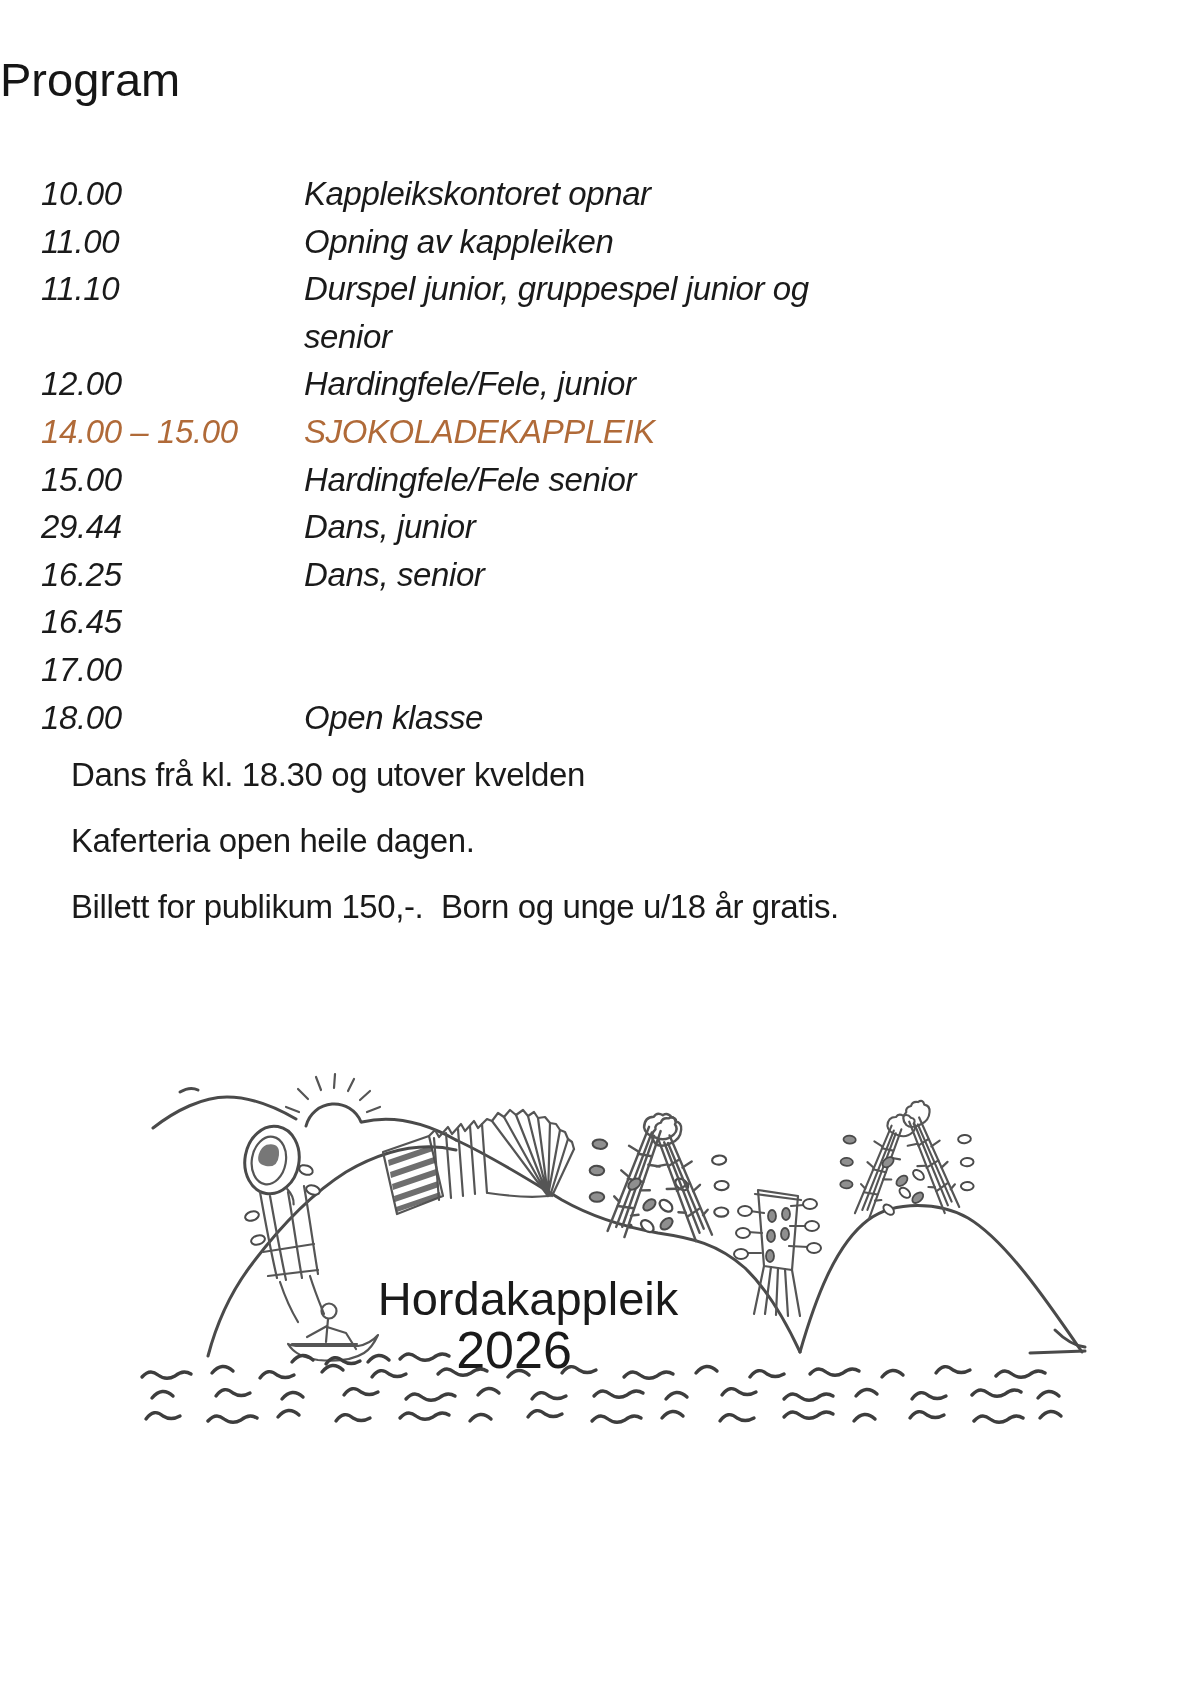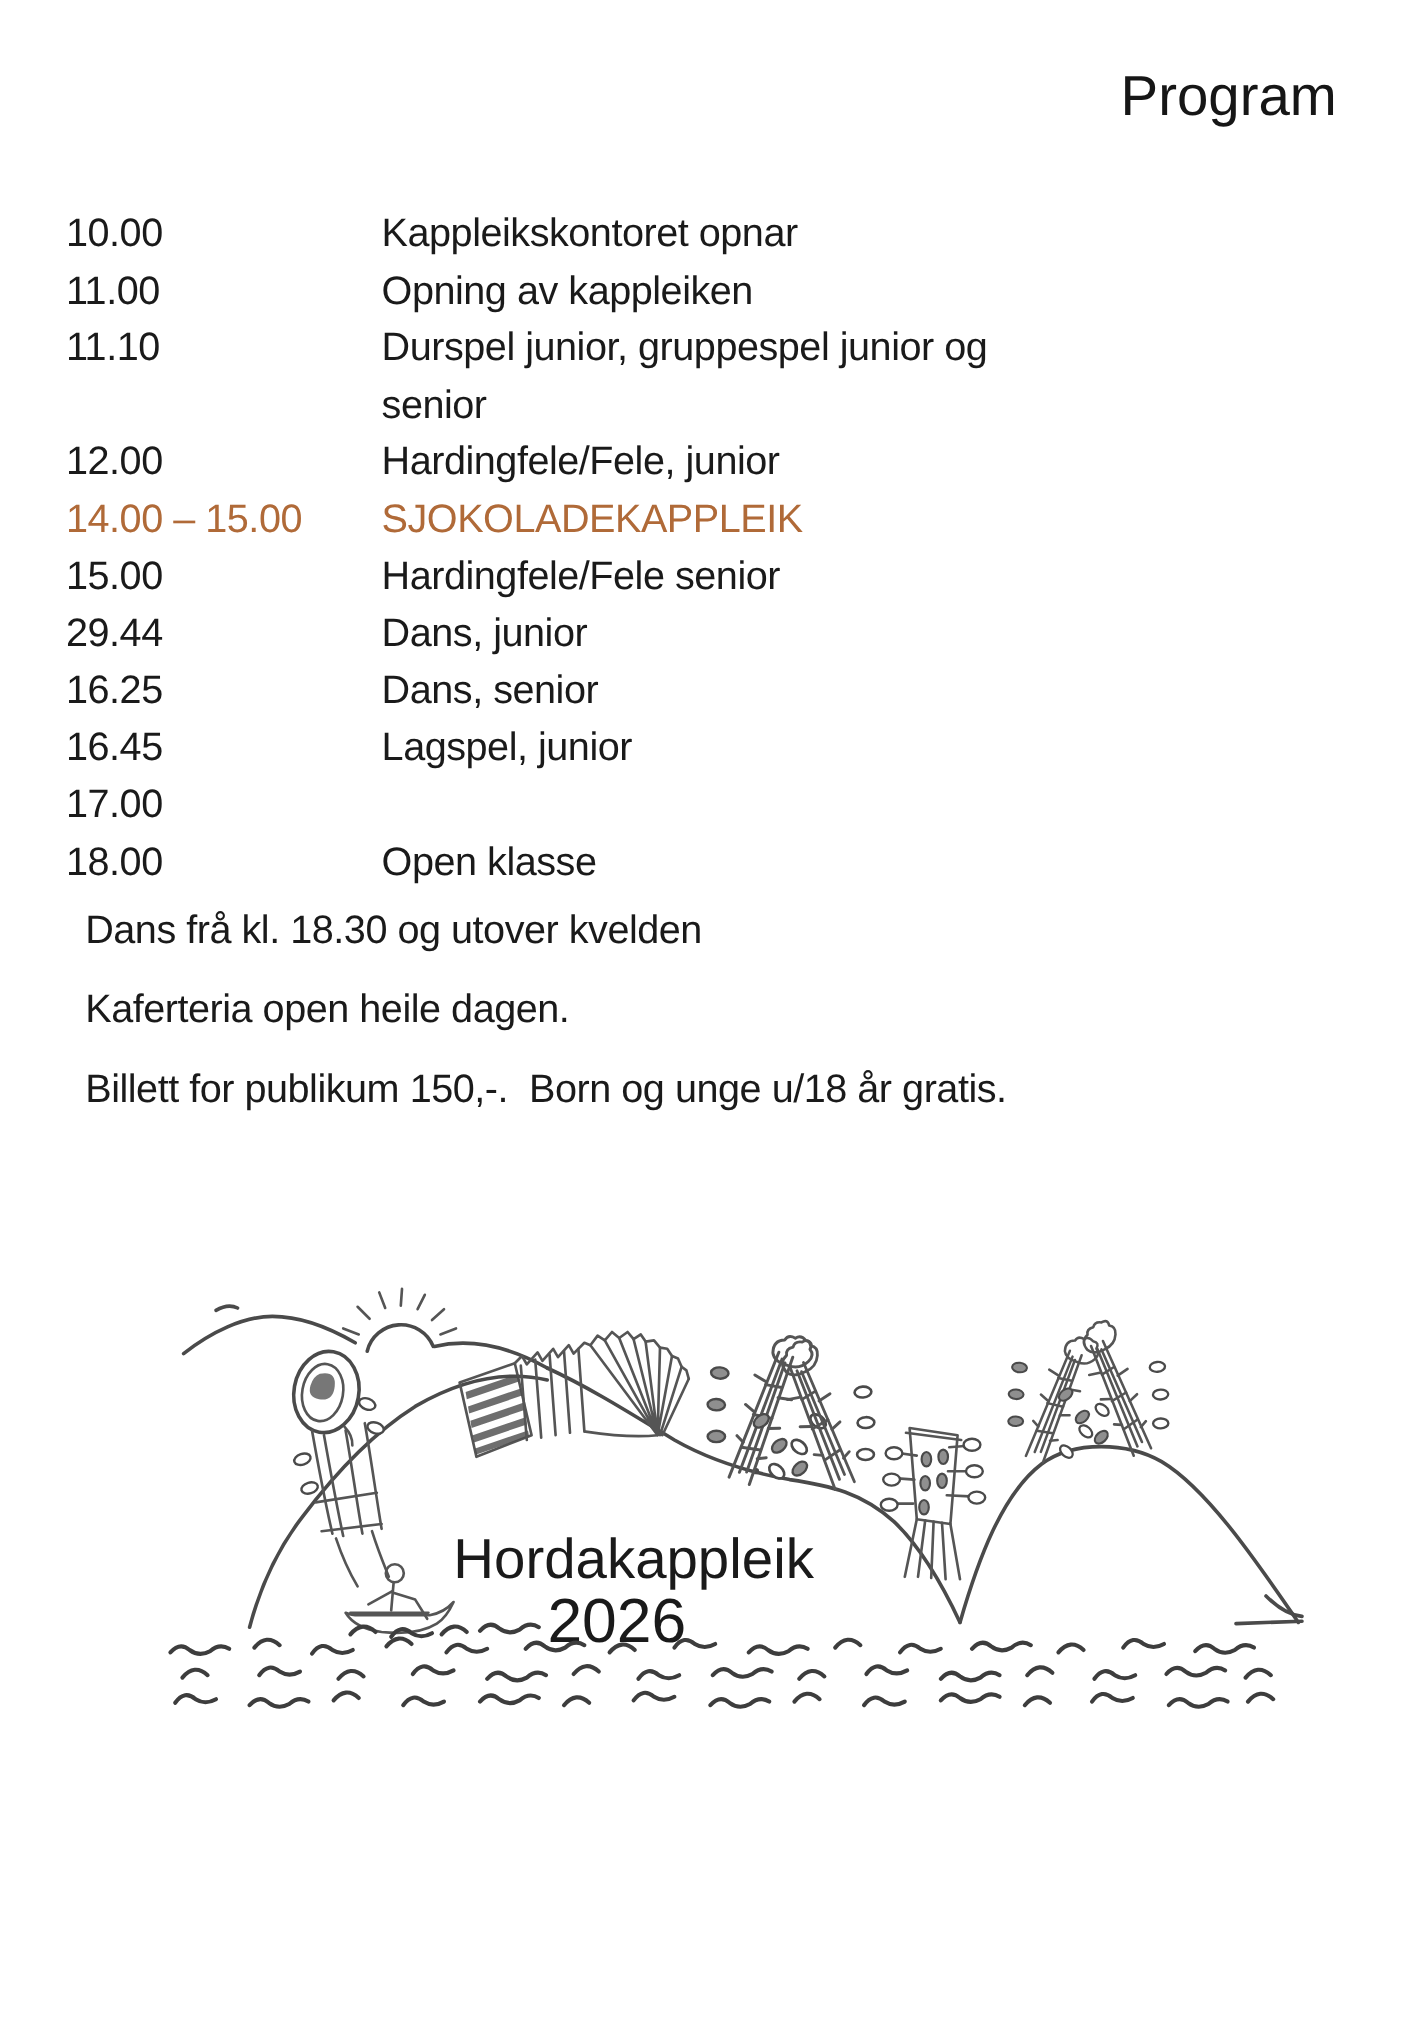--- a/index.html
+++ b/index.html
@@ -9,32 +9,33 @@
     margin:0 auto;
     background:#ffffff;
     font-family:"Liberation Sans", sans-serif;
     color:#1a1a1a;
     overflow:hidden;
   }
   .title{
     position:absolute;
     left:0;top:52px;width:1114px;
     margin:0;
-    text-align:right;
+    text-align:left;
     font-size:47px;
     font-weight:400;
     letter-spacing:0;
     color:#161616;
   }
   .schedule{
     position:absolute;
-    left:55px;top:170px;
+    left:41px;top:170px;
     font-size:33px;
     letter-spacing:-0.4px;
     line-height:47.6px;
+    font-style:italic;
   }
   .row{display:grid;grid-template-columns:263px 560px;}
   .row .time{white-space:nowrap;}
   .row.hl{color:var(--accent,#b06a38);}
   .notes{
     position:absolute;
     left:55px;top:751px;
     width:1080px;
     font-size:33px;
     letter-spacing:-0.4px;
@@ -84,21 +85,20 @@
       <div class="row">
         <div class="time">29.44</div>
         <div class="event">Dans, junior</div>
       </div>
       <div class="row">
         <div class="time">16.25</div>
         <div class="event">Dans, senior</div>
       </div>
       <div class="row">
         <div class="time">16.45</div>
-        <div class="event">Lagspel, junior</div>
       </div>
       <div class="row">
         <div class="time">17.00</div>
       </div>
       <div class="row">
         <div class="time">18.00</div>
         <div class="event">Open klasse</div>
       </div>
     </div>
 

